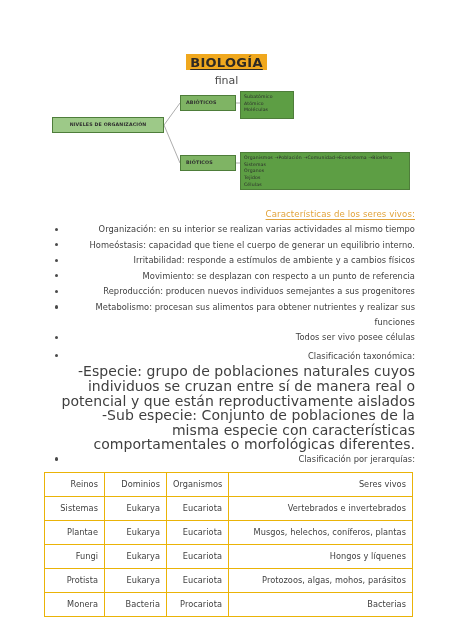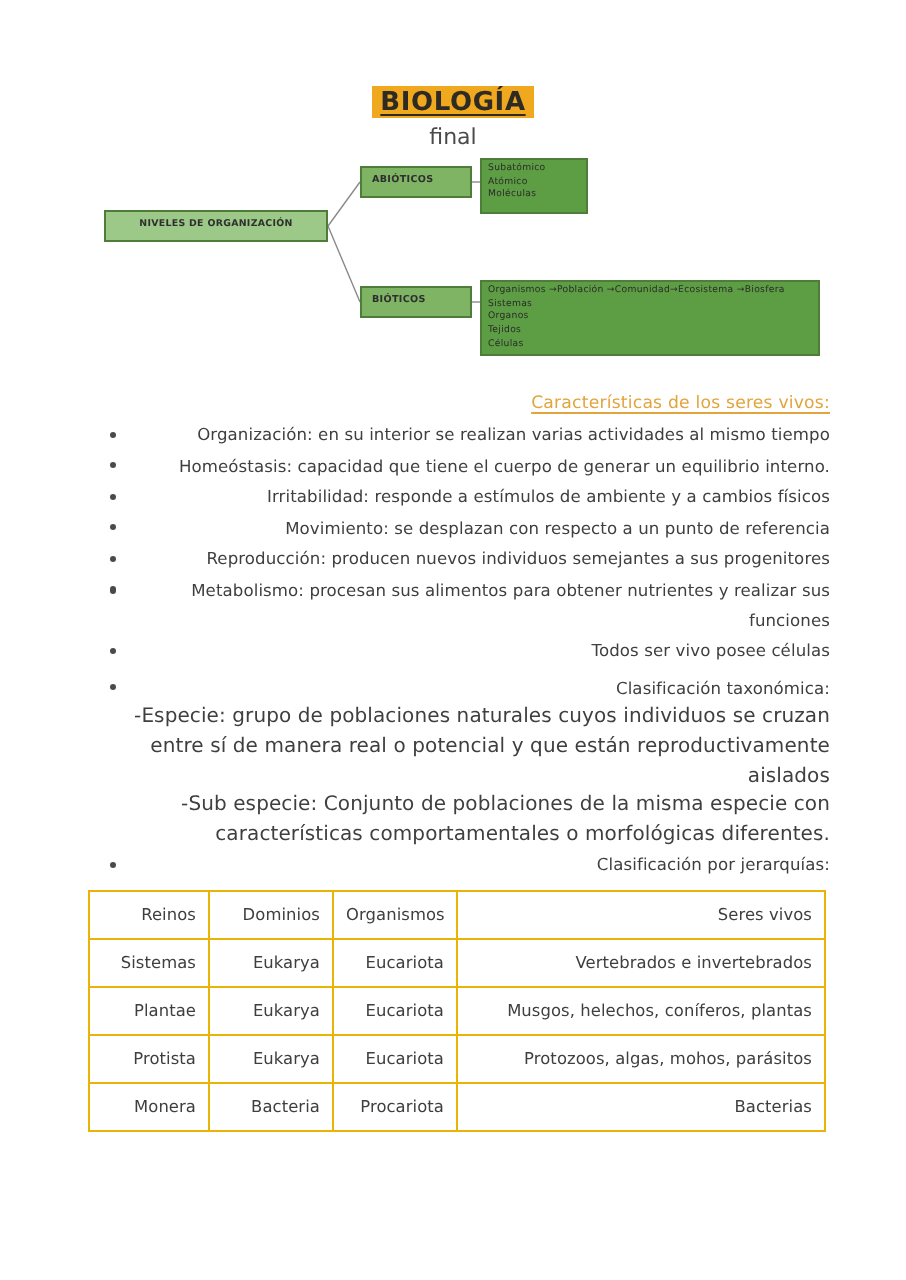--- a/index.html
+++ b/index.html
@@ -7,21 +7,21 @@
   body {
     width:453px; height:640px;
     background:#ffffff;
     font-family:"DejaVu Sans", sans-serif;
     color:#3b3b3b;
     overflow:hidden;
     position:relative;
   }
 
   
-  .title-block { text-align:center; padding-top:40px; }
+  .title-block { text-align:center; padding-top:52px; }
   .doc-title {
     display:inline-block;
     background:#f0a81e;
     color:#2e2a24;
     font-size:13px;
     font-weight:700;
     letter-spacing:0.3px;
     padding:1px 4px 0 4px;
     text-decoration:underline;
     text-underline-offset:2px;
@@ -102,21 +102,21 @@
   ul.bullets li::before {
     content:"";
     position:absolute;
     left:-11px; top:5.5px;
     width:3.2px; height:3.2px;
     border-radius:50%;
     background:#4a4a4a;
   }
 
   .para {
-    font-size:10px;
+    font-size:14px;
     line-height:14.6px;
     color:#3f3f3f;
     margin:0;
     text-indent:20px;
     letter-spacing:0.05px;
   }
 
   .spacer-6 { height:6px; }
   .spacer-3 { height:3px; }
 
@@ -231,20 +231,26 @@
         <td>Eucariota</td>
         <td>Vertebrados e invertebrados</td>
       </tr>
       <tr>
         <td>Plantae</td>
         <td>Eukarya</td>
         <td>Eucariota</td>
         <td>Musgos, helechos, coníferos, plantas</td>
       </tr>
       <tr>
+        <td>Fungi</td>
+        <td>Eukarya</td>
+        <td>Eucariota</td>
+        <td>Hongos y líquenes</td>
+      </tr>
+      <tr>
         <td>Protista</td>
         <td>Eukarya</td>
         <td>Eucariota</td>
         <td>Protozoos, algas, mohos, parásitos</td>
       </tr>
       <tr>
         <td>Monera</td>
         <td>Bacteria</td>
         <td>Procariota</td>
         <td>Bacterias</td>

